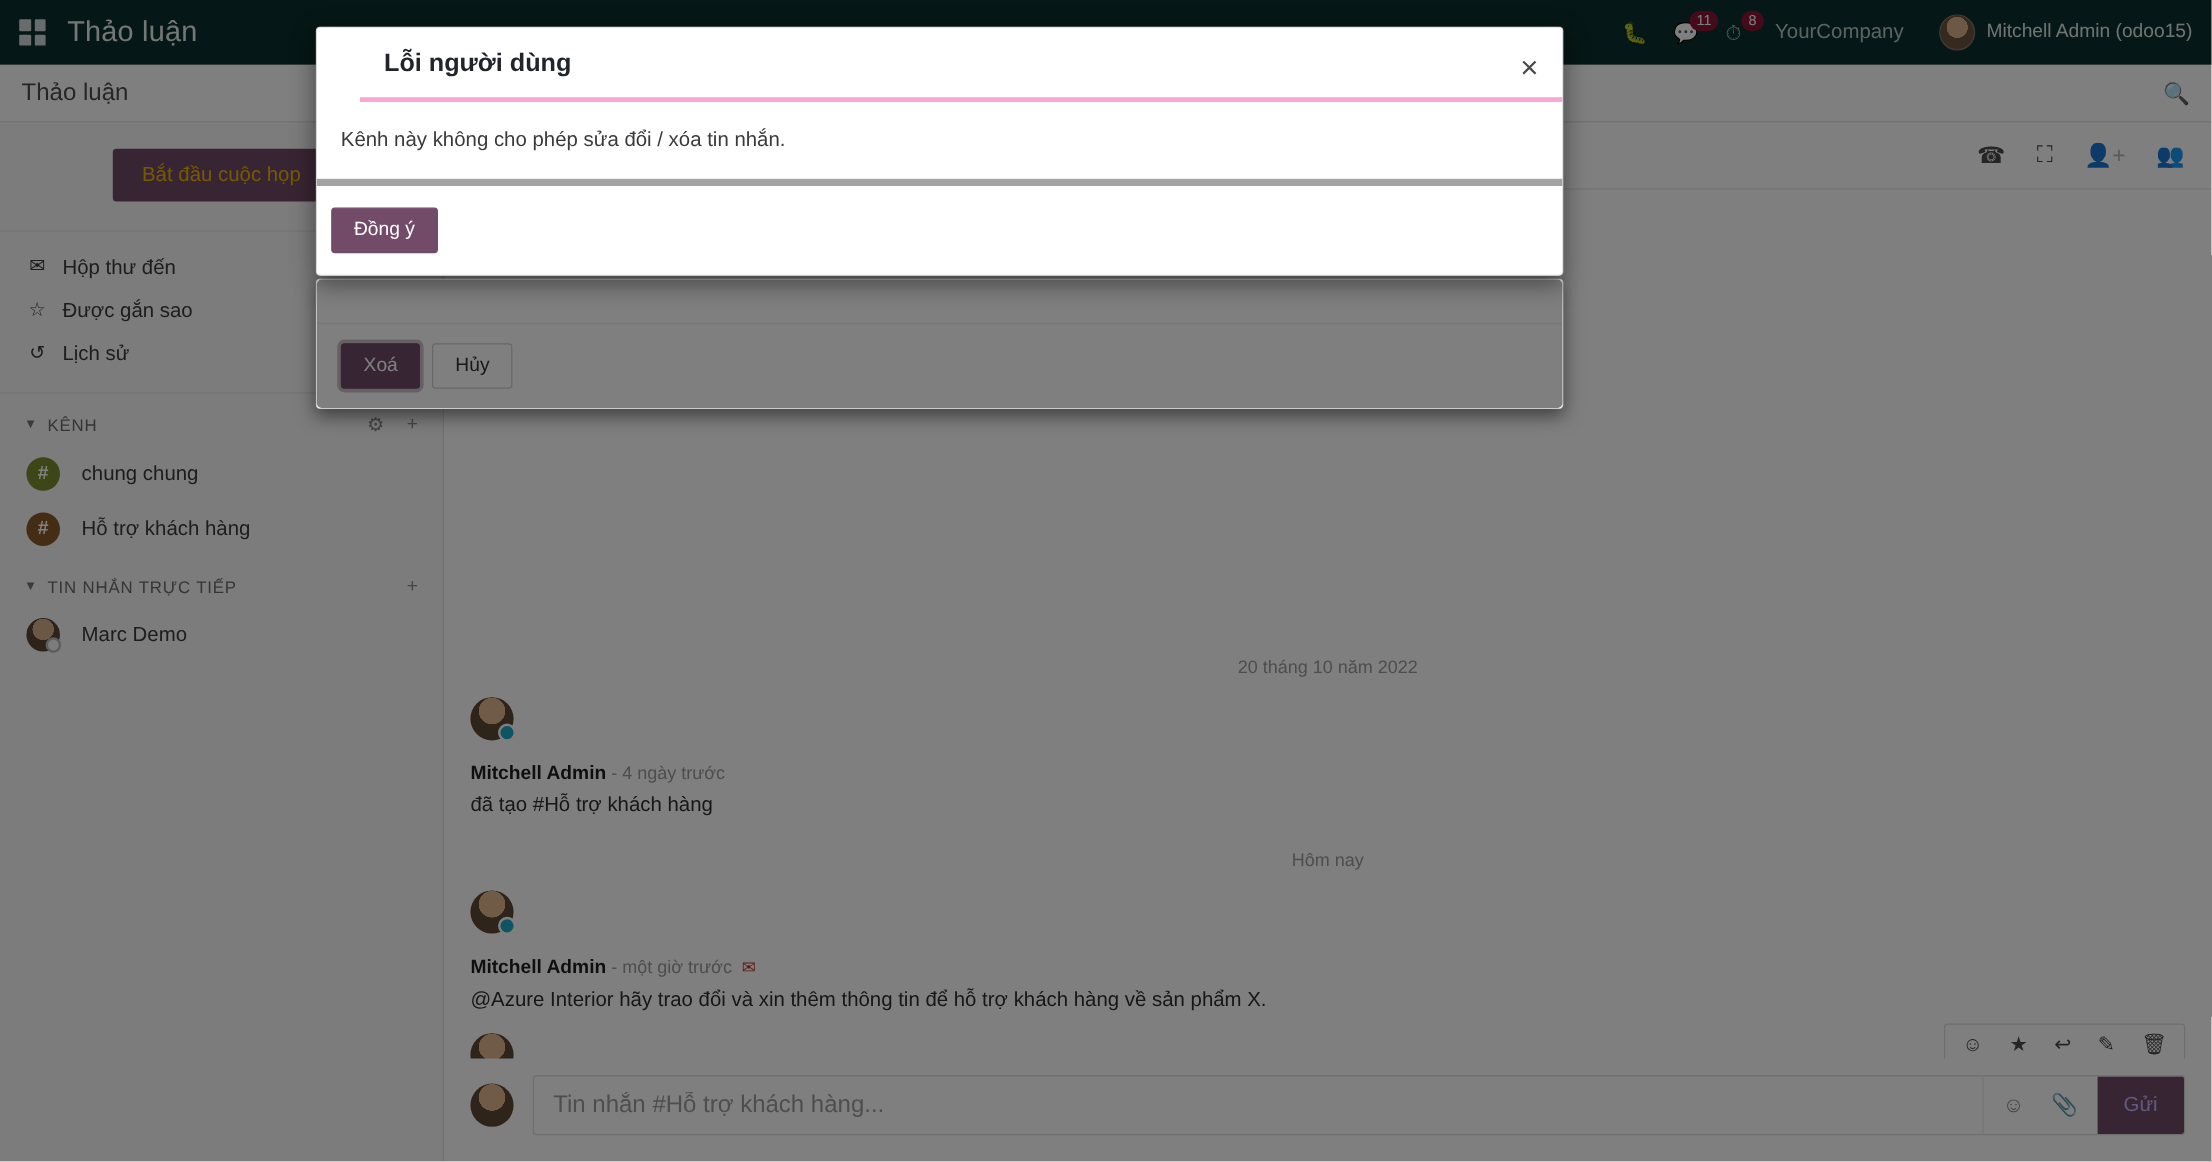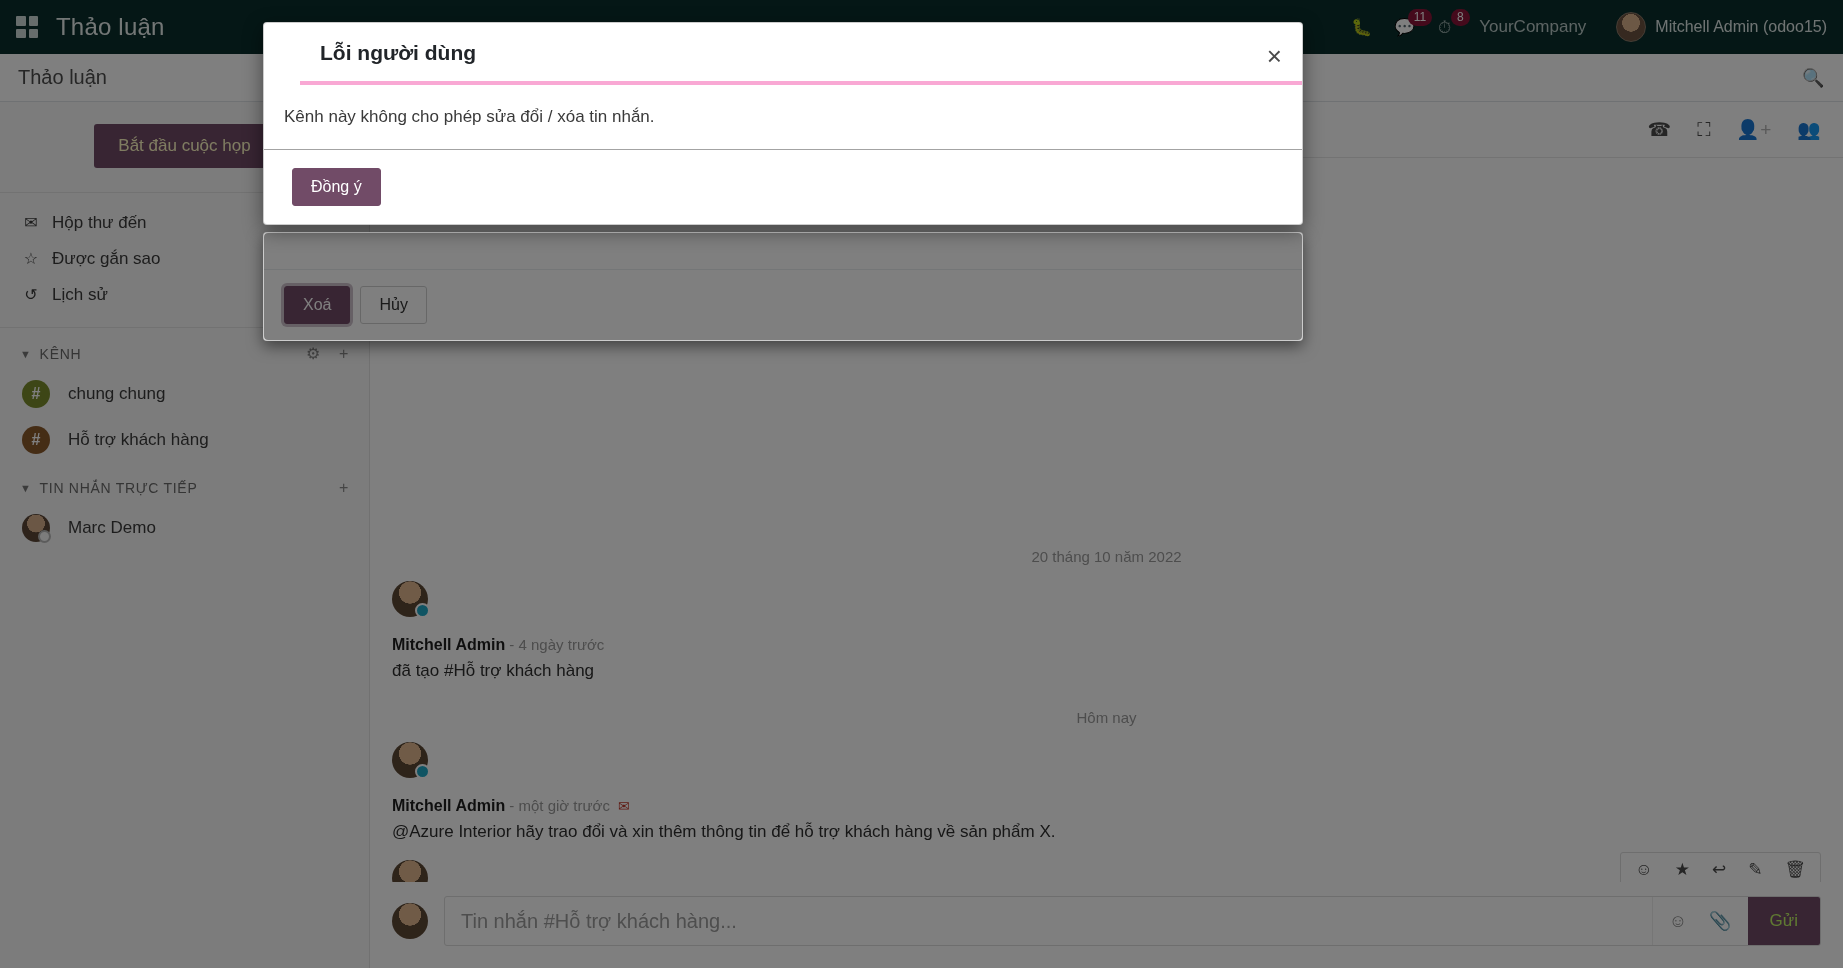--- a/index.html
+++ b/index.html
@@ -66,21 +66,21 @@
   .sidebar {
     width: 370px; flex: none;
     background: #f8f8f8;
     border-right: 1px solid #e2e2e2;
     display: flex; flex-direction: column;
     overflow: hidden;
   }
   .sb-meeting { padding: 22px 0 24px; text-align: center;
     border-bottom: 1px solid #e4e4e4; }
   .btn-meeting {
-    background: #714b67; color: #fef9c3; border: none;
+    background: #714b67; color: #eab308; border: none;
     font-size: 17px; padding: 12px 24px; border-radius: 3px;
     cursor: pointer; font-family: inherit;
   }
   .sb-mailboxes { padding: 12px 0 14px; border-bottom: 1px solid #e4e4e4; }
   .sb-row {
     display: flex; align-items: center; gap: 12px;
     padding: 6px 22px; font-size: 17px; color: #3b3b3b;
     cursor: pointer; line-height: 24px;
   }
   .sb-row .gi { width: 18px; text-align: center; font-size: 16px; color: #3b3b3b; }
@@ -162,21 +162,21 @@
     overflow: hidden; background: #fff;
   }
   .composer-input {
     flex: 1; border: none; outline: none; height: 100%;
     font-size: 20px; padding: 0 16px; color: #2f2f2f;
     font-family: inherit; background: transparent;
   }
   .composer-input::placeholder { color: #9c9c9c; }
   .composer-tools { display: flex; align-items: center; gap: 22px; padding: 0 16px; color: #8b8b8b; font-size: 18px; border-left: 1px solid #ececec; height: 100%; }
   .btn-send {
-    background: #714b67; color: #bef264; border: none; height: 100%;
+    background: #714b67; color: #c4b5fd; border: none; height: 100%;
     padding: 0 22px; font-size: 17px; cursor: pointer; font-family: inherit;
   }
 
   
   .dim-layer { position: absolute; inset: 0; background: rgba(0,0,0,.5); }
 
   
   .dlg-lower {
     position: absolute; left: 263px; top: 232px;
     width: 1040px; background: #fff;
@@ -216,21 +216,21 @@
     margin-left: 36px;
   }
   .dlg-title { font-size: 21px; font-weight: 700; color: #212529; }
   .dlg-close {
     margin-left: auto; background: none; border: none;
     font-size: 26px; line-height: 18px; color: #4a4a4a;
     cursor: pointer; font-family: inherit;
   }
   .dlg-top .dlg-body { padding: 22px 20px; font-size: 17px; color: #3a3a3a; }
   .dlg-top .dlg-footer {
-    border-top: 1px solid #a3a3a3; padding: 18px 28px; display: flex;
+    border-top: 6px solid #a3a3a3; padding: 18px 12px; display: flex;
   }
 </style>
 </head>
 <body>
 
 <div id="app">
 
   <div id="backdrop-app">
 
     <div class="navbar">

